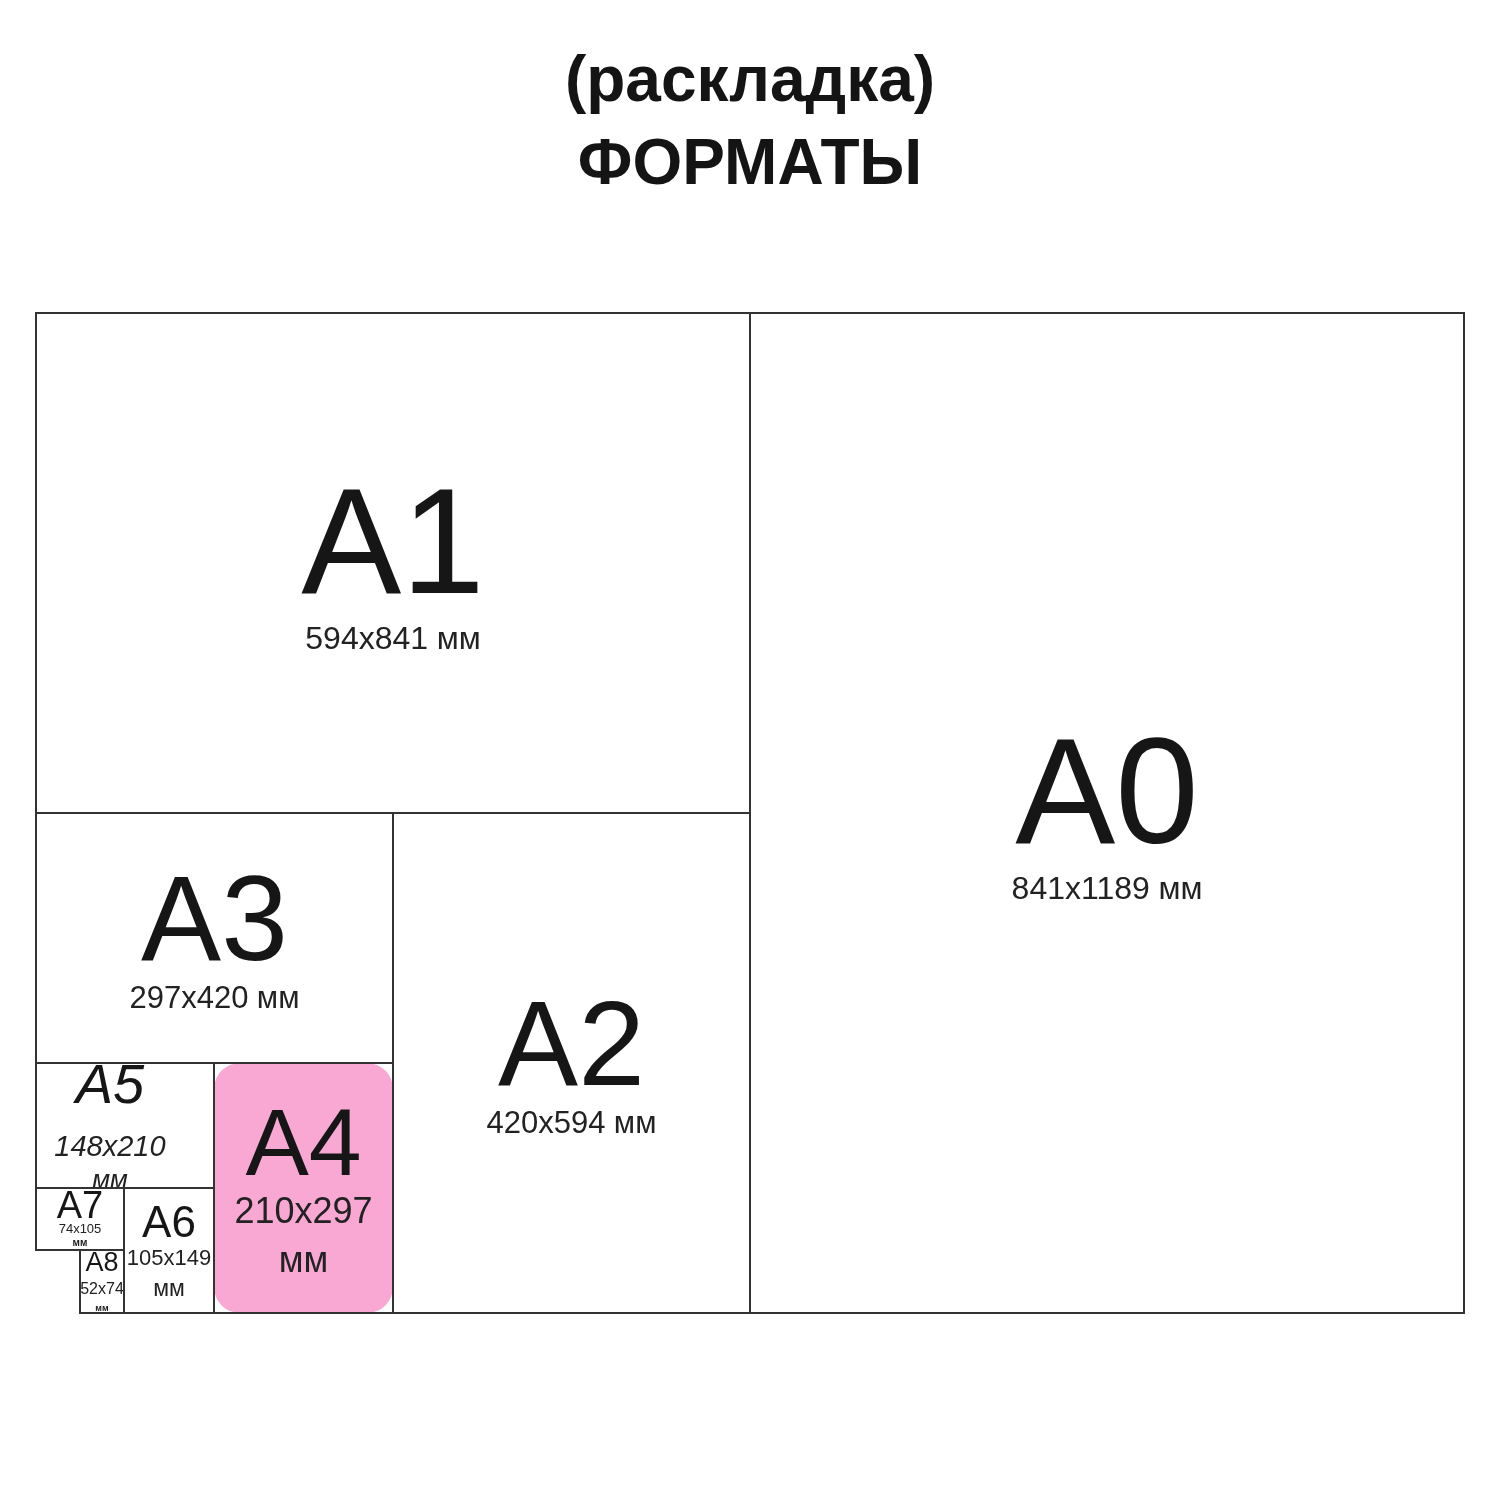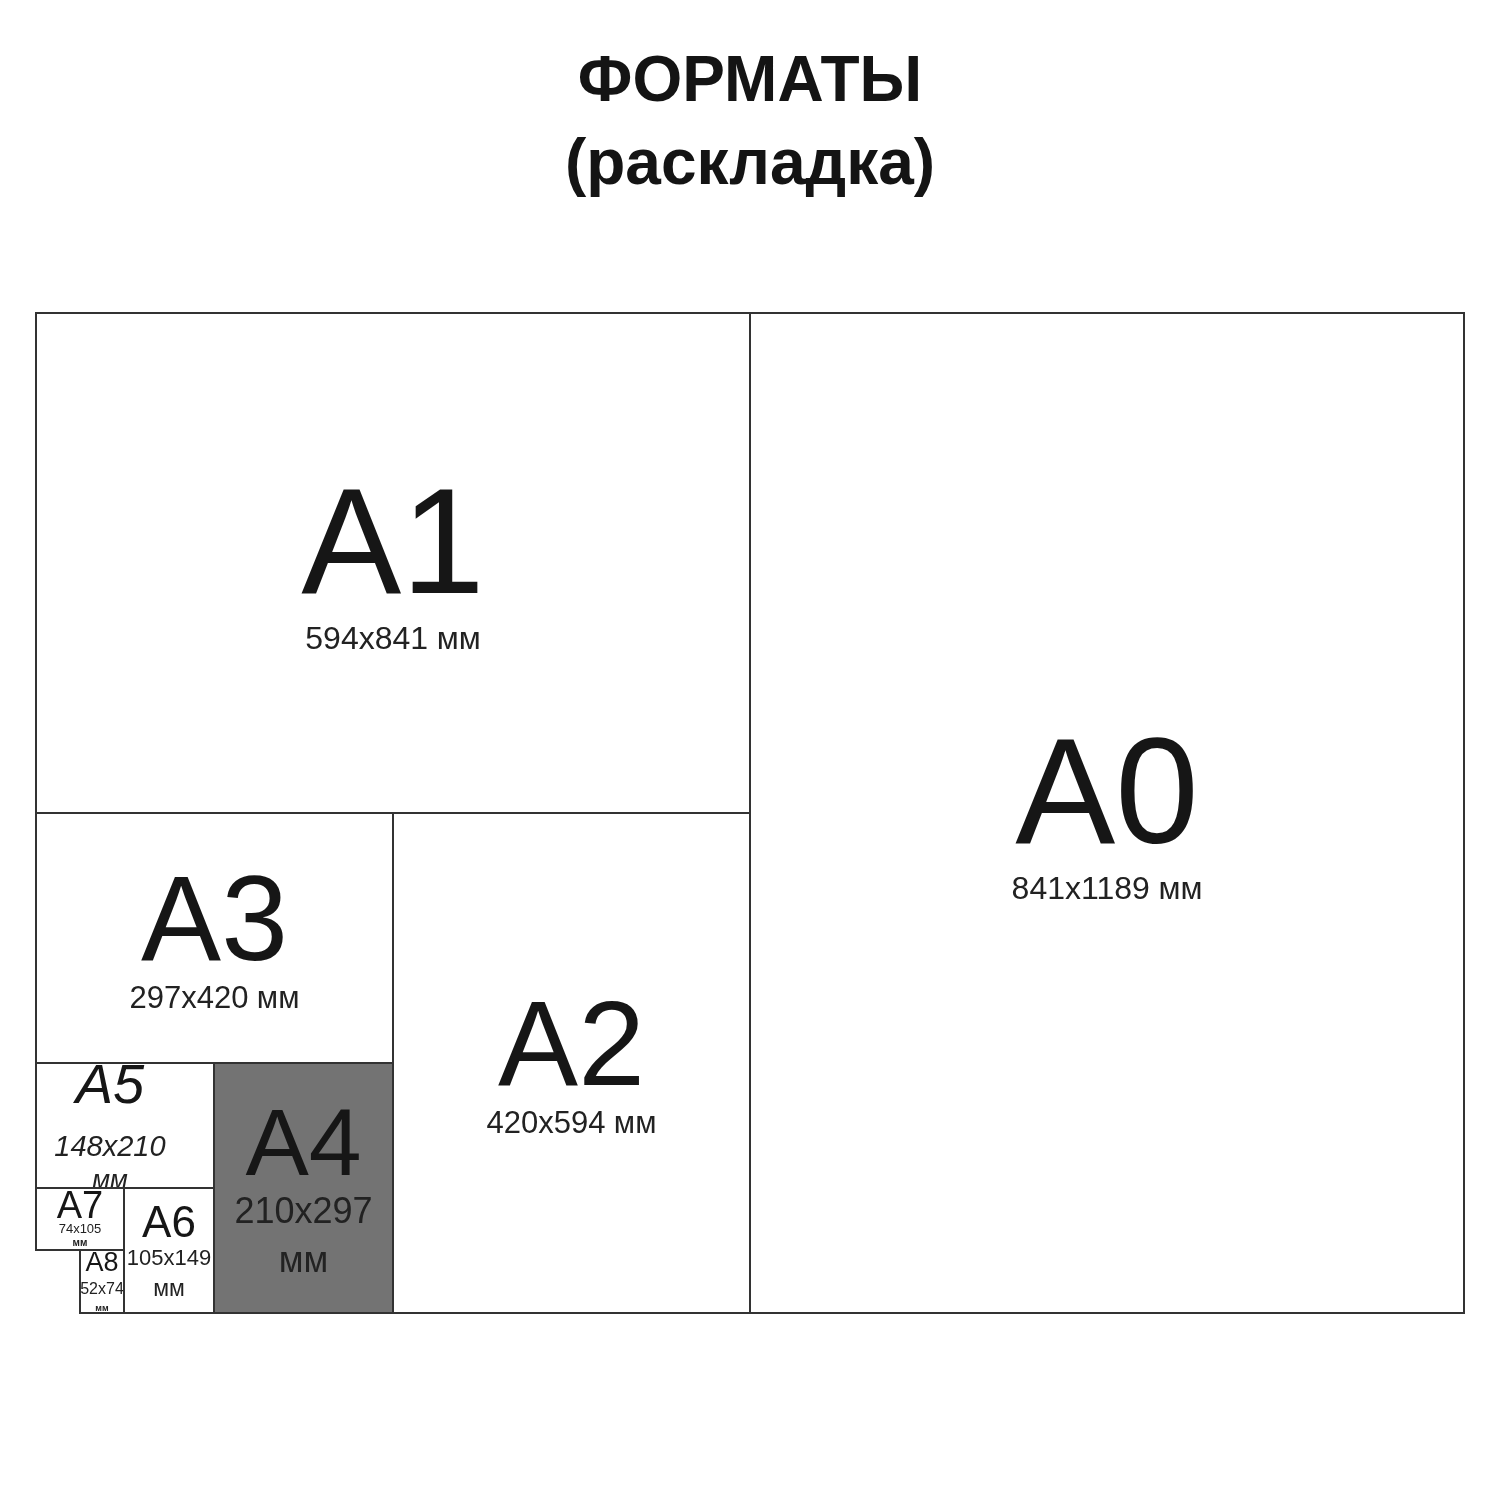--- a/index.html
+++ b/index.html
@@ -74,22 +74,22 @@
   .b-a8 .fmt-label{font-size:27px;line-height:0.9;}
   .b-a8 .fmt-dims{font-size:16px;line-height:1.1;}
   .b-a8 .fmt-unit{font-size:9px;font-weight:700;margin-top:1px;}
 </style>
 </head>
 <body>
 
 <div class="page" style="background: rgb(255, 255, 255);">
 
   <div class="title">
+    <div>(раскладка)</div>
     <div>ФОРМАТЫ</div>
-    <div>(раскладка)</div>
   </div>
 
   <div class="fmt-box b-a1">
     <div class="fmt-label">A1</div>
     <div class="fmt-dims"><span>594x841</span><span>мм</span></div>
   </div>
 
   <div class="fmt-box b-a0">
     <div class="fmt-label">A0</div>
     <div class="fmt-dims"><span>841x1189</span><span>мм</span></div>
@@ -104,21 +104,21 @@
     <div class="fmt-label">A2</div>
     <div class="fmt-dims"><span>420x594</span><span>мм</span></div>
   </div>
 
   <div class="fmt-box b-a5">
     <div class="fmt-label">A5</div>
     <div class="fmt-dims">148x210</div>
     <div class="fmt-unit">мм</div>
   </div>
 
-  <div class="fmt-box b-a4" style="background: #737373;">
+  <div class="fmt-box b-a4" style="background: #f9a8d4; border-radius: 26px;">
     <div class="fmt-label">A4</div>
     <div class="fmt-dims">210x297</div>
     <div class="fmt-unit">мм</div>
   </div>
 
   <div class="fmt-box b-a7">
     <div class="fmt-label">A7</div>
     <div class="fmt-dims">74x105</div>
     <div class="fmt-unit">мм</div>
   </div>

